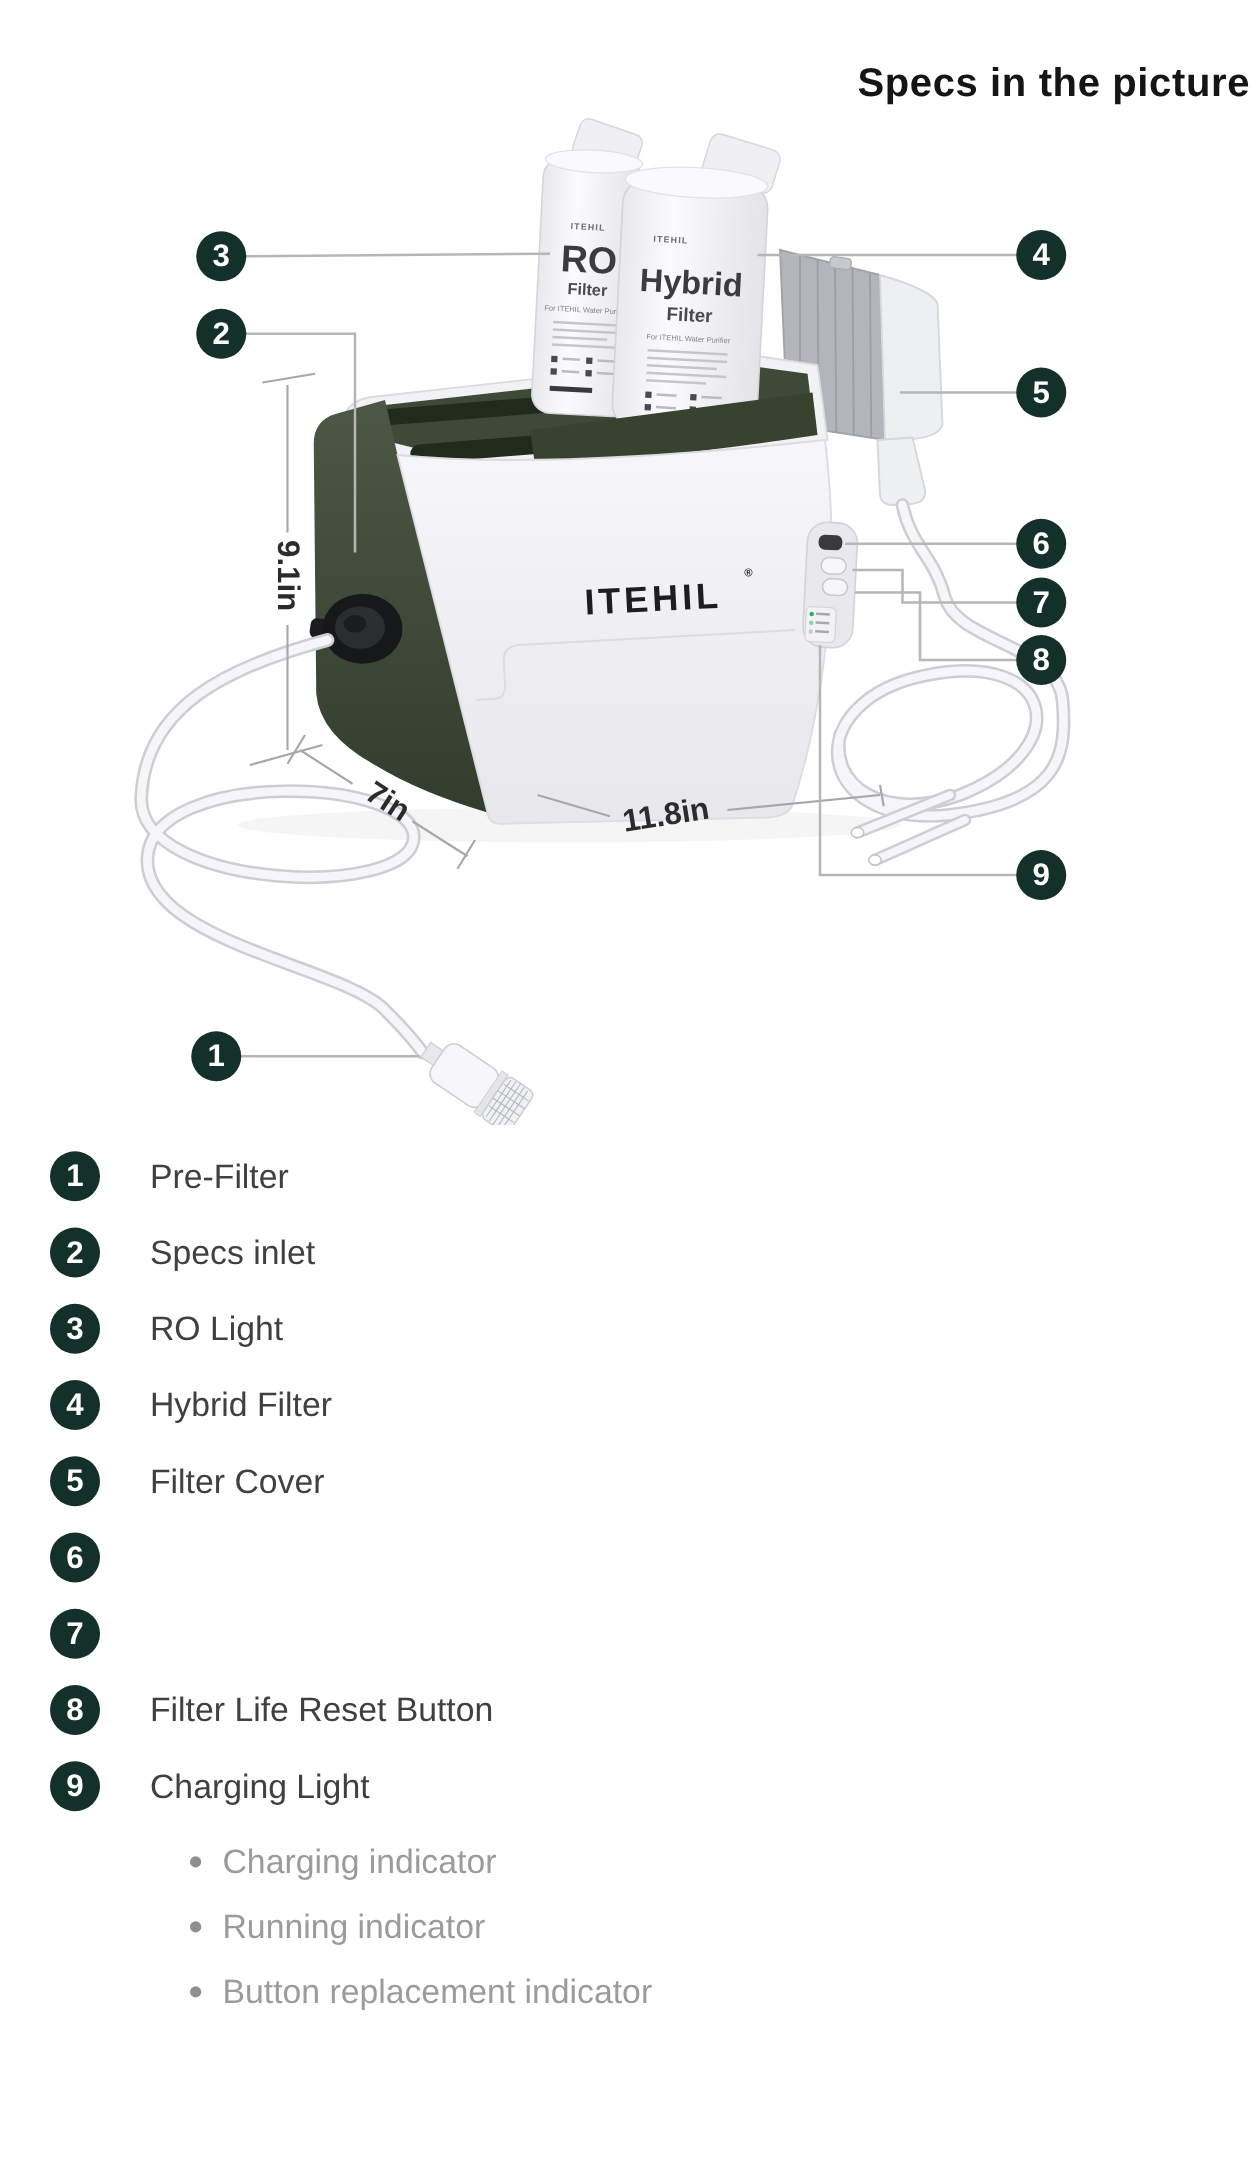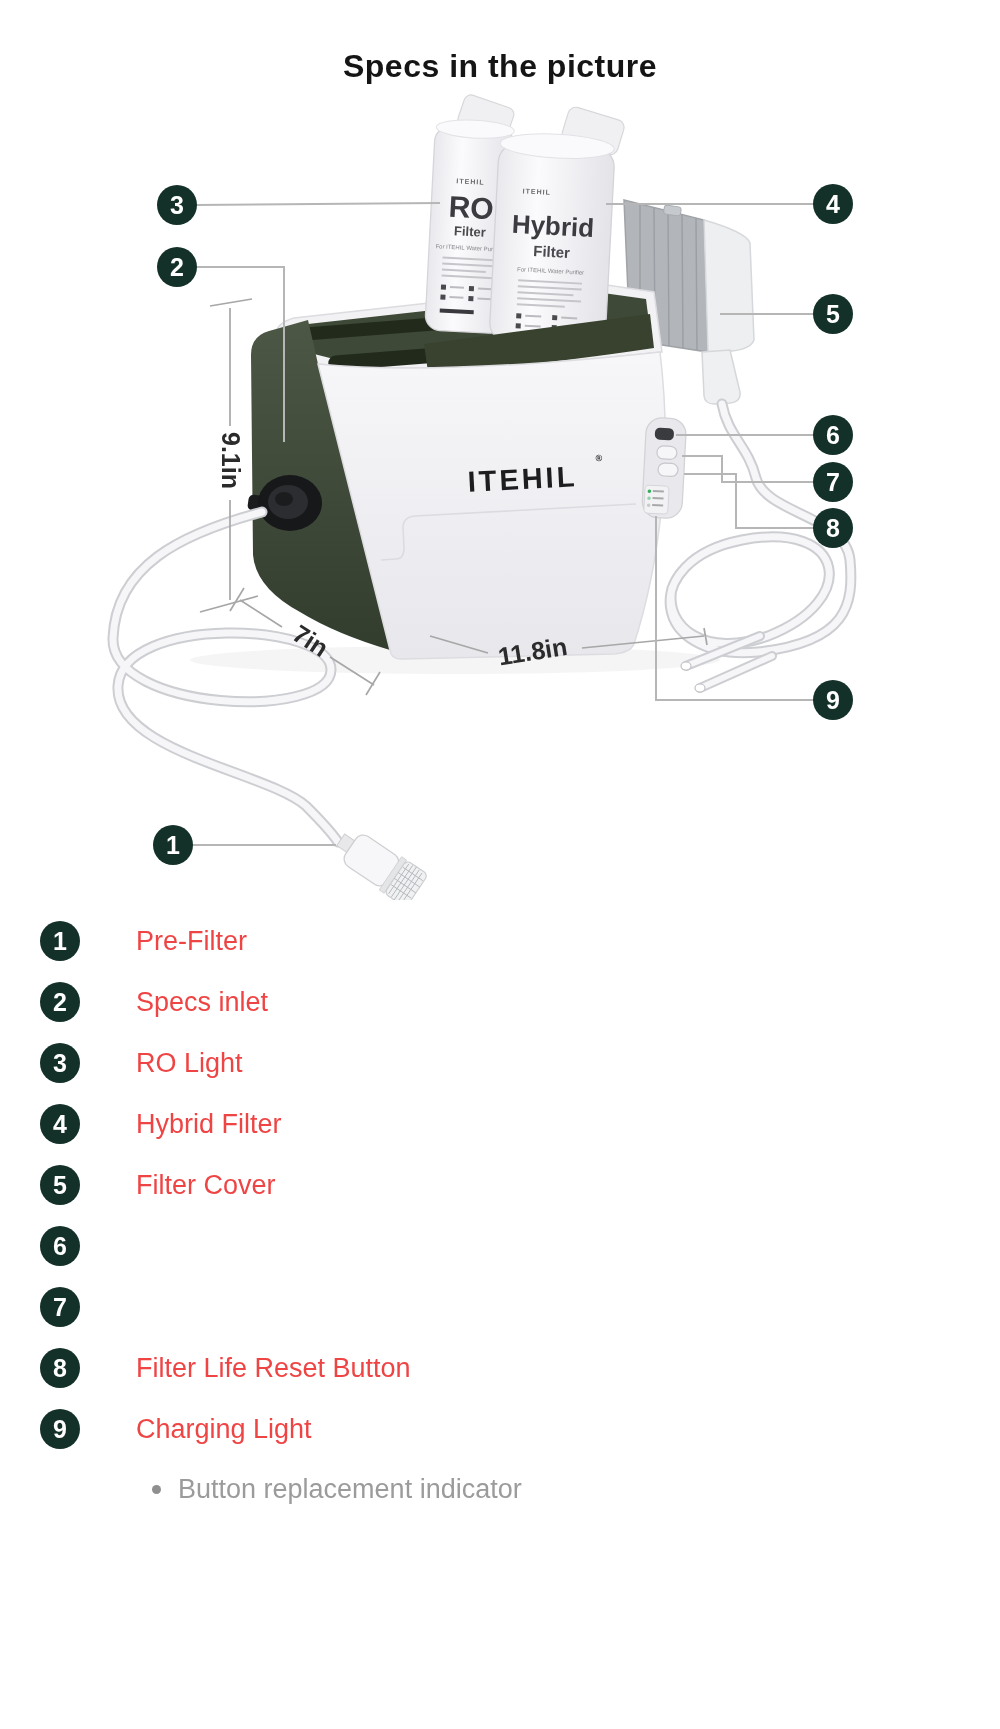--- a/index.html
+++ b/index.html
@@ -1,31 +1,31 @@
 <!DOCTYPE html>
 <html><head>
 <meta charset="utf-8">
 <style>
   html,body{margin:0;padding:0;background:#ffffff;}
   #page{position:relative;width:1000px;height:1729px;background:#ffffff;overflow:hidden;
         font-family:"Liberation Sans",sans-serif;}
-  .title{position:absolute;top:48px;left:0;width:1000px;text-align:center;
+  .title{position:absolute;top:48px;left:0;width:1000px;text-align:right;
          font-size:32px;font-weight:700;color:#151515;letter-spacing:.5px;}
   svg{position:absolute;top:0;left:0;}
   
   .badge{position:absolute;width:40px;height:40px;border-radius:50%;
          background:#143129;color:#ffffff;font-size:25px;font-weight:700;
          display:flex;align-items:center;justify-content:center;line-height:1;}
   
   .legend{position:absolute;left:40px;top:921px;width:880px;}
   .legend-row{display:flex;align-items:center;height:40px;margin-bottom:21px;}
   .legend-badge{width:40px;height:40px;border-radius:50%;background:#143129;color:#fff;
                 font-size:25px;font-weight:700;display:flex;align-items:center;
                 justify-content:center;flex:0 0 40px;line-height:1;}
-  .legend-label{margin-left:56px;font-size:27px;font-weight:500;color:#ef4444;}
+  .legend-label{margin-left:40px;font-size:27px;font-weight:500;color:#404040;}
   .sub-list{margin:23px 0 0 112px;}
   .sub-row{display:flex;align-items:center;height:34px;margin-bottom:18px;}
   .sub-dot{width:9px;height:9px;border-radius:50%;background:#8f8f8f;flex:0 0 9px;}
   .sub-label{margin-left:17px;font-size:27px;font-weight:400;color:#9b9b9b;}
   
   .dim{font-family:"Liberation Sans",sans-serif;font-weight:700;fill:#2b2b2b;font-size:25px;}
   .brand{font-family:"Liberation Sans",sans-serif;font-weight:700;fill:#1d1d1f;
          font-size:29px;letter-spacing:3px;}
   .reg{font-family:"Liberation Sans",sans-serif;font-weight:700;fill:#1d1d1f;font-size:9px;}
   .f-brand{font-family:"Liberation Sans",sans-serif;font-weight:700;fill:#6a6a6e;font-size:7px;letter-spacing:1px;}
@@ -272,18 +272,26 @@
       <div class="legend-badge">8</div>
       <div class="legend-label">Filter Life Reset Button</div>
     </div>
     <div class="legend-row">
       <div class="legend-badge">9</div>
       <div class="legend-label">Charging Light</div>
     </div>
     <div class="sub-list">
       <div class="sub-row">
         <div class="sub-dot"></div>
+        <div class="sub-label">Charging indicator</div>
+      </div>
+      <div class="sub-row">
+        <div class="sub-dot"></div>
+        <div class="sub-label">Running indicator</div>
+      </div>
+      <div class="sub-row">
+        <div class="sub-dot"></div>
         <div class="sub-label">Button replacement indicator</div>
       </div>
     </div>
   </div>
 
 </div>
 
 </body></html>

